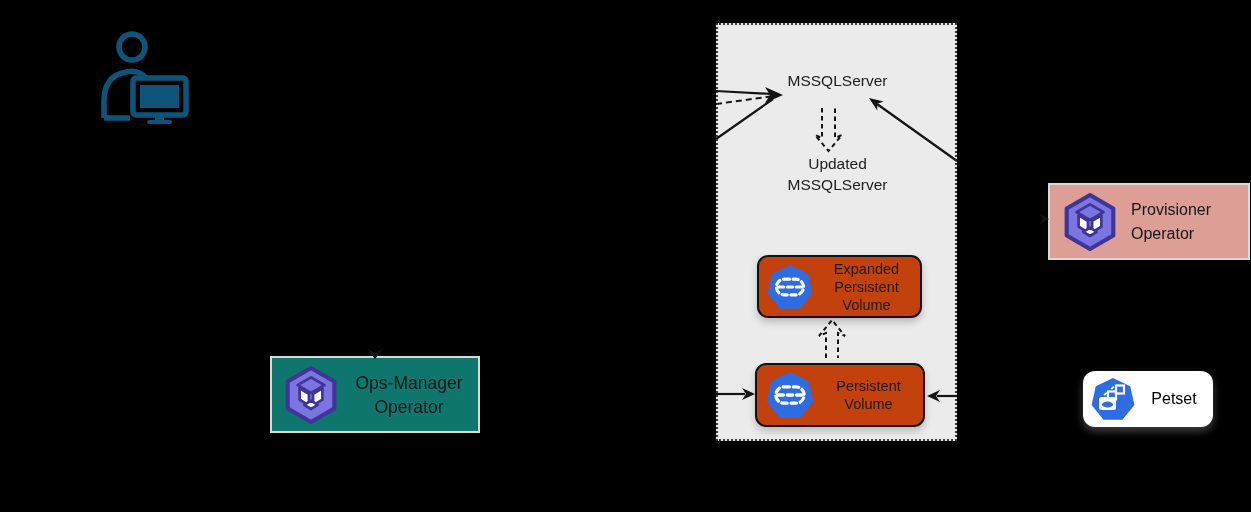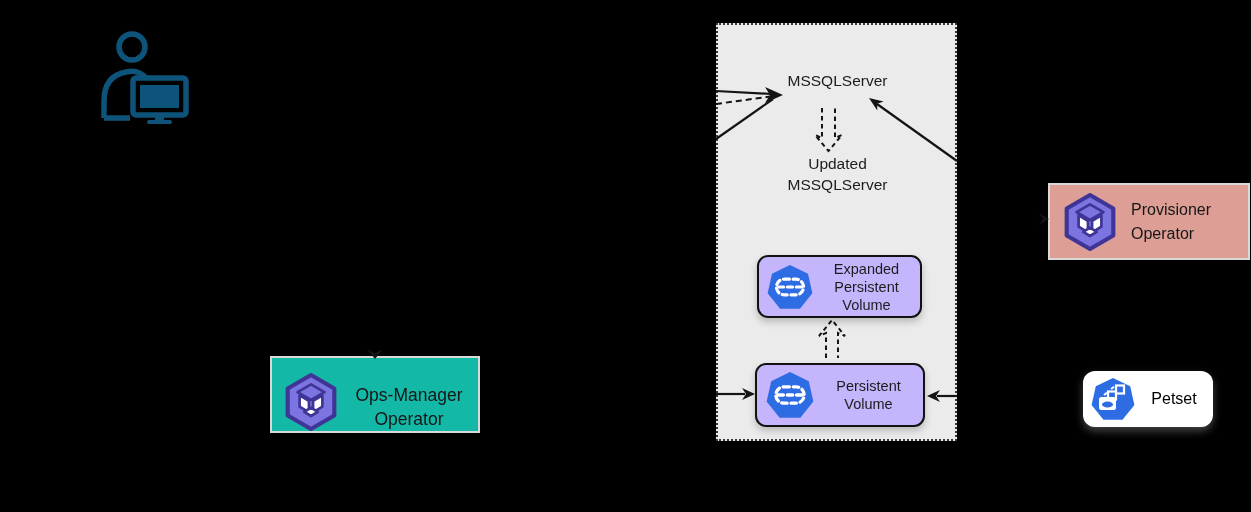--- a/index.html
+++ b/index.html
@@ -6,28 +6,28 @@
   .stage{position:relative;width:1251px;height:512px;background:#000;overflow:hidden;
          font-family:"Liberation Sans","DejaVu Sans",sans-serif;color:#1a1a1a;border-radius:32px;}
   .abs{position:absolute;}
   
   .cluster{left:716px;top:23px;width:241px;height:418px;background:#ebebeb;
            border:2px dotted #383838;box-sizing:border-box;}
   .label{color:#1c1c1c;text-align:center;}
   .mssql-label{left:760px;top:72px;width:155px;font-size:15.5px;}
   .updated-label{left:760px;top:153px;width:155px;font-size:15.5px;line-height:21px;}
   
-  .node{background:#c4b5fd;border:2px solid #111;border-radius:11px;display:flex;
+  .node{background:#c2410c;border:2px solid #111;border-radius:11px;display:flex;
         align-items:center;box-sizing:border-box;box-shadow:0 4px 7px rgba(40,40,40,0.25);}
   .node-expanded{left:757px;top:255px;width:165px;height:63px;padding-left:8px;}
   .node-pv{left:755px;top:363px;width:170px;height:64px;padding-left:9px;}
   .node-text{flex:1;text-align:center;font-size:14.5px;line-height:18px;color:#1c1c1c;}
   
   .opbox{display:flex;align-items:center;box-sizing:border-box;border:2px solid #d9d9d9;}
-  .ops-manager{left:270px;top:356px;width:210px;height:77px;background:#14b8a6;padding-left:10px;align-items:flex-end;}
+  .ops-manager{left:270px;top:356px;width:210px;height:77px;background:#0f766e;padding-left:10px;}
   .provisioner{left:1048px;top:183px;width:202px;height:77px;background:#dd9e96;padding-left:11px;}
   .op-text-center{flex:1;text-align:center;font-size:17.5px;line-height:24px;color:#161616;}
   .op-text-left{flex:1;text-align:left;font-size:16px;line-height:24px;color:#161616;padding-left:12px;}
   
   .petset{left:1083px;top:371px;width:130px;height:56px;background:#fff;border-radius:12px;
           display:flex;align-items:center;padding-left:8px;box-sizing:border-box;
           box-shadow:0 4px 9px rgba(150,150,150,0.45);}
   .petset-text{flex:1;text-align:center;font-size:16px;color:#000000;}
   .icon{flex:0 0 auto;display:block;}
   svg{display:block;}

